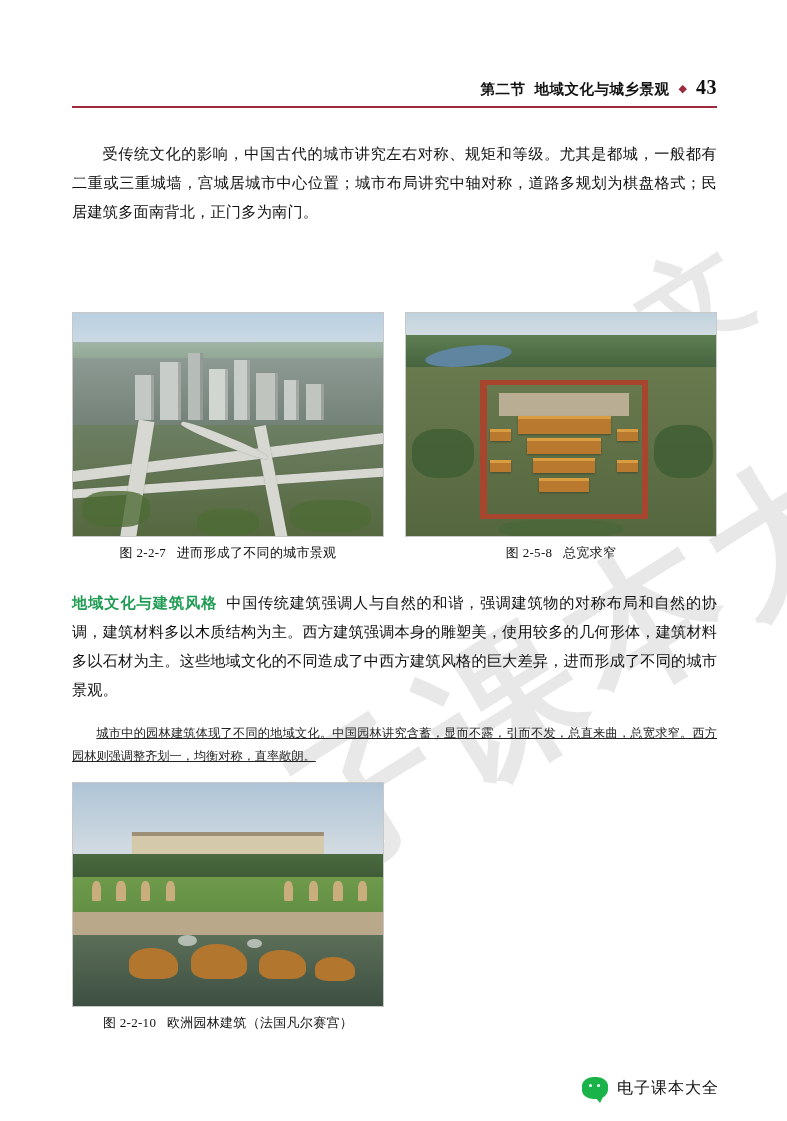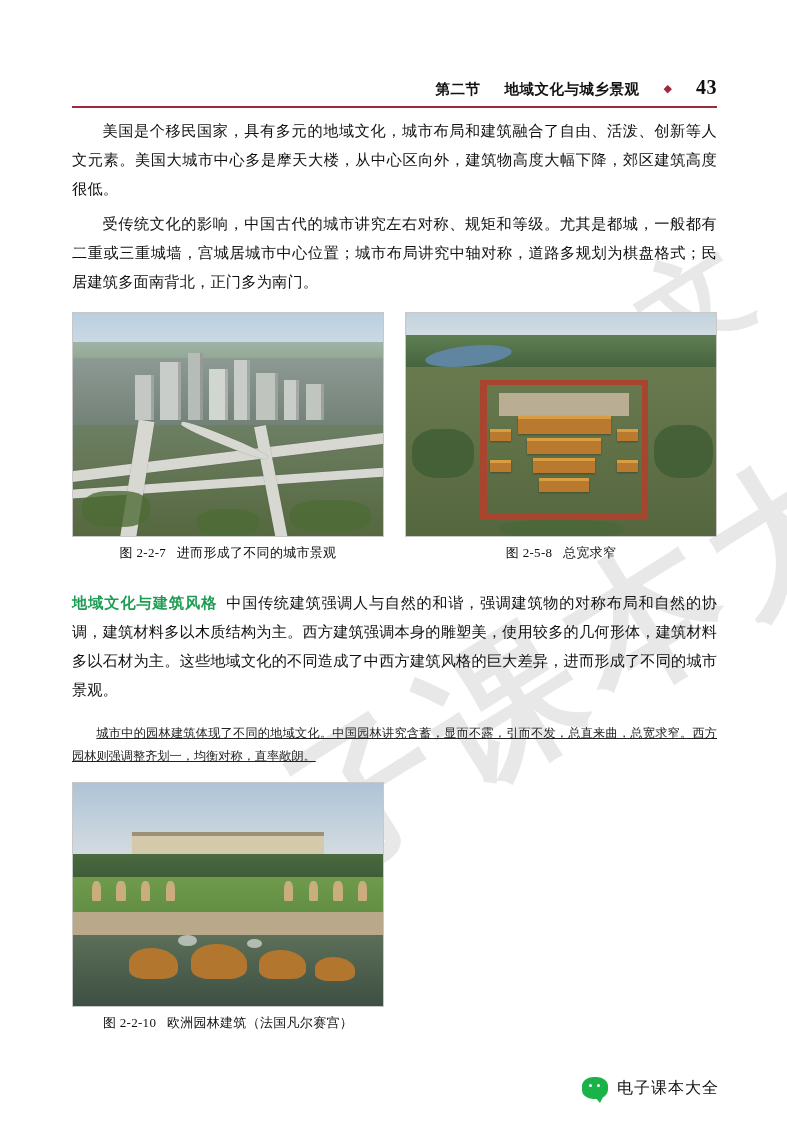--- a/index.html
+++ b/index.html
@@ -39,21 +39,21 @@
     width: 645px;
     height: 2px;
     background: #9c2a3c;
   }
   .header-inner {
     position: absolute;
     right: 0;
     top: 0;
     display: flex;
     align-items: baseline;
-    gap: 24px;
+    gap: 9px;
   }
   .header-sec {
     font-size: 14.5px;
     font-family: "Liberation Serif", "DejaVu Serif", serif;
     font-weight: bold;
     letter-spacing: 0.5px;
     color: #111;
   }
   .header-title {
     font-size: 14.5px;
@@ -84,21 +84,21 @@
   p.body {
     margin: 0 0 2px 0;
     font-size: 15.2px;
     line-height: 29px;
     text-indent: 2em;
     text-align: justify;
     letter-spacing: 0.2px;
     color: #111;
   }
   p.body.second {
-    margin-top: 6px;
+    margin-top: 23px;
   }
 
   
   .fig-row {
     position: absolute;
     left: 72px;
     width: 645px;
     display: flex;
     justify-content: space-between;
   }
@@ -348,21 +348,20 @@
     <div class="header-inner">
       <span class="header-sec">第二节</span>
       <span class="header-title">地域文化与城乡景观</span>
       <span class="header-diamond">◆</span>
       <span class="header-pageno">43</span>
     </div>
     <div class="header-rule"></div>
   </div>
 
   <div class="content">
-    <p class="body">美国是个移民国家，具有多元的地域文化，城市布局和建筑融合了自由、活泼、创新等人文元素。美国大城市中心多是摩天大楼，从中心区向外，建筑物高度大幅下降，郊区建筑高度很低。</p>
     <p class="body second">受传统文化的影响，中国古代的城市讲究左右对称、规矩和等级。尤其是都城，一般都有二重或三重城墙，宫城居城市中心位置；城市布局讲究中轴对称，道路多规划为棋盘格式；民居建筑多面南背北，正门多为南门。</p>
   </div>
 
   <div class="fig-row" style="top:312px;">
 
     <div class="fig">
       <div class="fig-img">
         <div class="art">
           <div class="atl-sky"></div>
           <div class="atl-far"></div>

